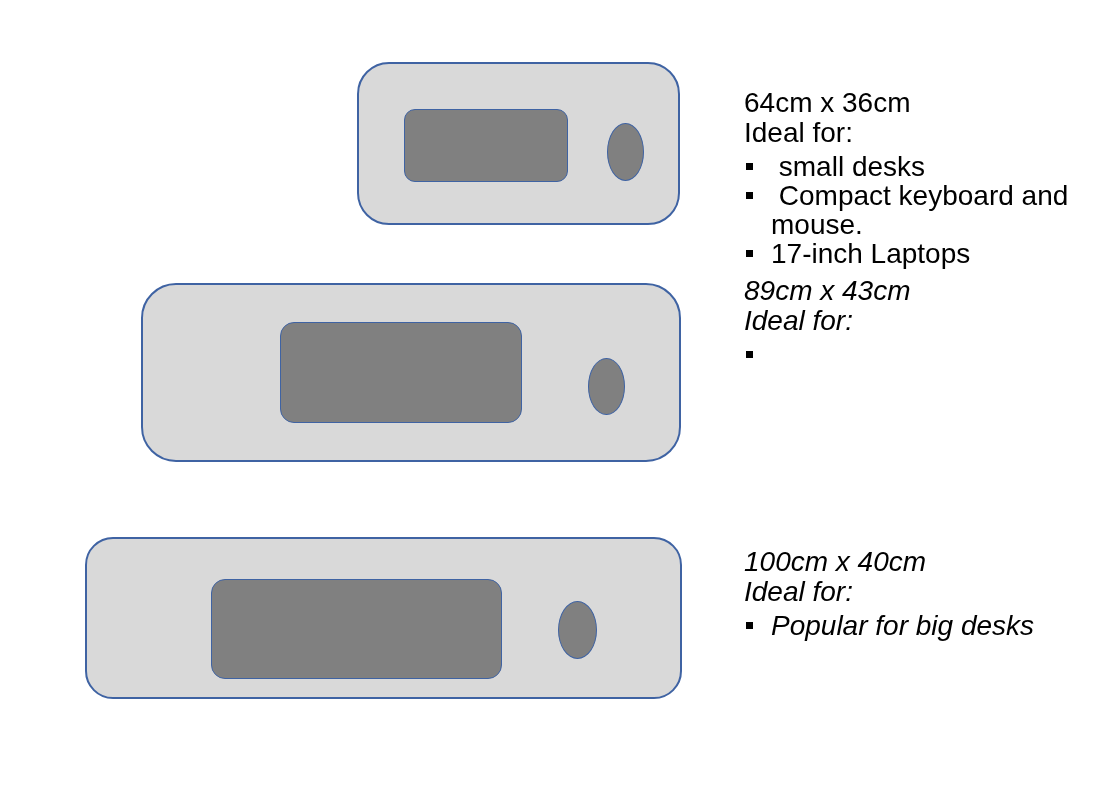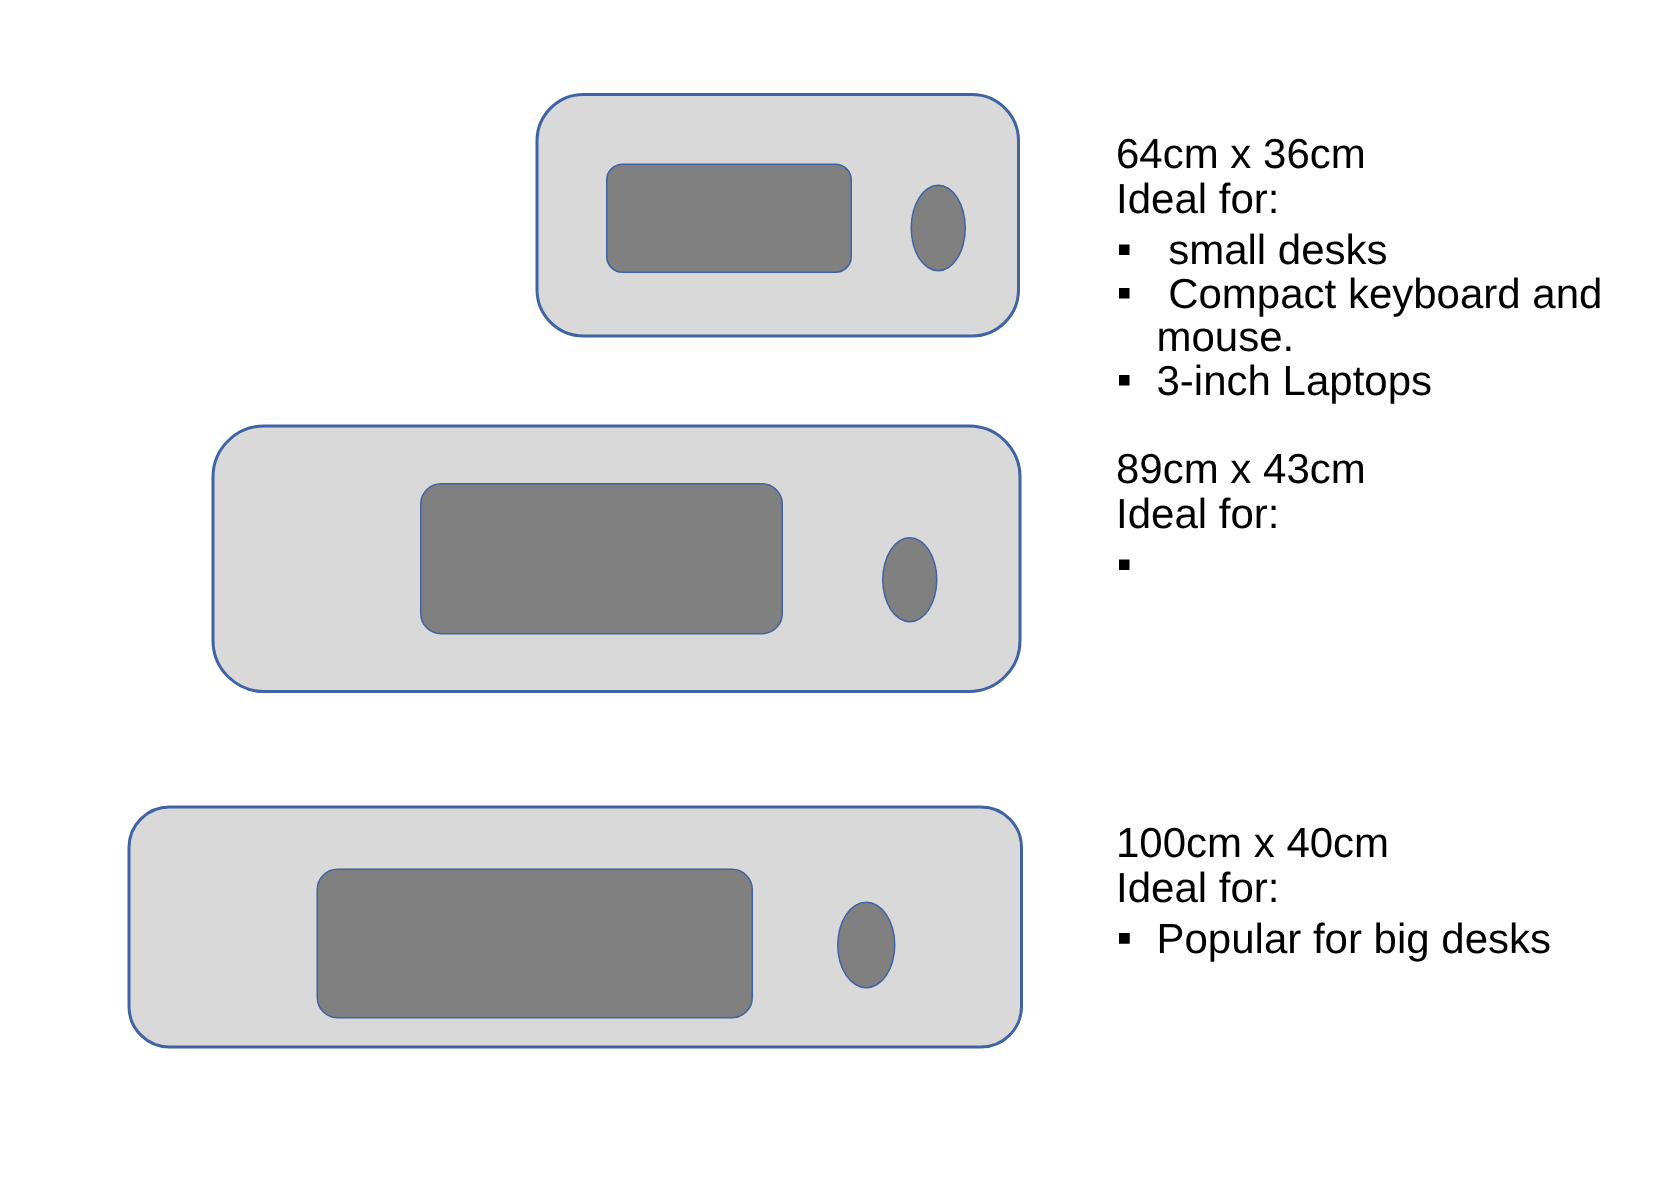--- a/index.html
+++ b/index.html
@@ -56,22 +56,22 @@
   .info {
     position: absolute;
     left: 723px;
     width: 362px;
     font-size: 28px;
     line-height: 30px;
     color: var(--text);
     margin-left: 21px;
   }
   .info-1 { top: 88px; }
-  .info-2 { top: 298px; }
-  .info-3 { top: 547px; }
+  .info-2 { top: 276px; font-style: italic; }
+  .info-3 { top: 547px; font-style: italic; }
 
   .size-heading, .ideal-label { white-space: pre-wrap; }
 
   .feature-list {
     list-style: none;
     margin-top: 4px;
   }
   .feature-item {
     position: relative;
     padding-left: 27px;
@@ -104,21 +104,21 @@
       <li class="feature-item">
         <span class="bullet"></span>
         <span class="feature-text"> small desks</span>
       </li>
       <li class="feature-item">
         <span class="bullet"></span>
         <span class="feature-text"> Compact keyboard and mouse.</span>
       </li>
       <li class="feature-item">
         <span class="bullet"></span>
-        <span class="feature-text">3-inch Laptops</span>
+        <span class="feature-text">17-inch Laptops</span>
       </li>
     </ul>
   </div>
 
   <div class="mat mat-2"></div>
   <div class="keyboard kb-2"></div>
   <div class="mouse ms-2"></div>
 
   <div class="info info-2">
     <div class="size-heading">89cm x 43cm</div>

